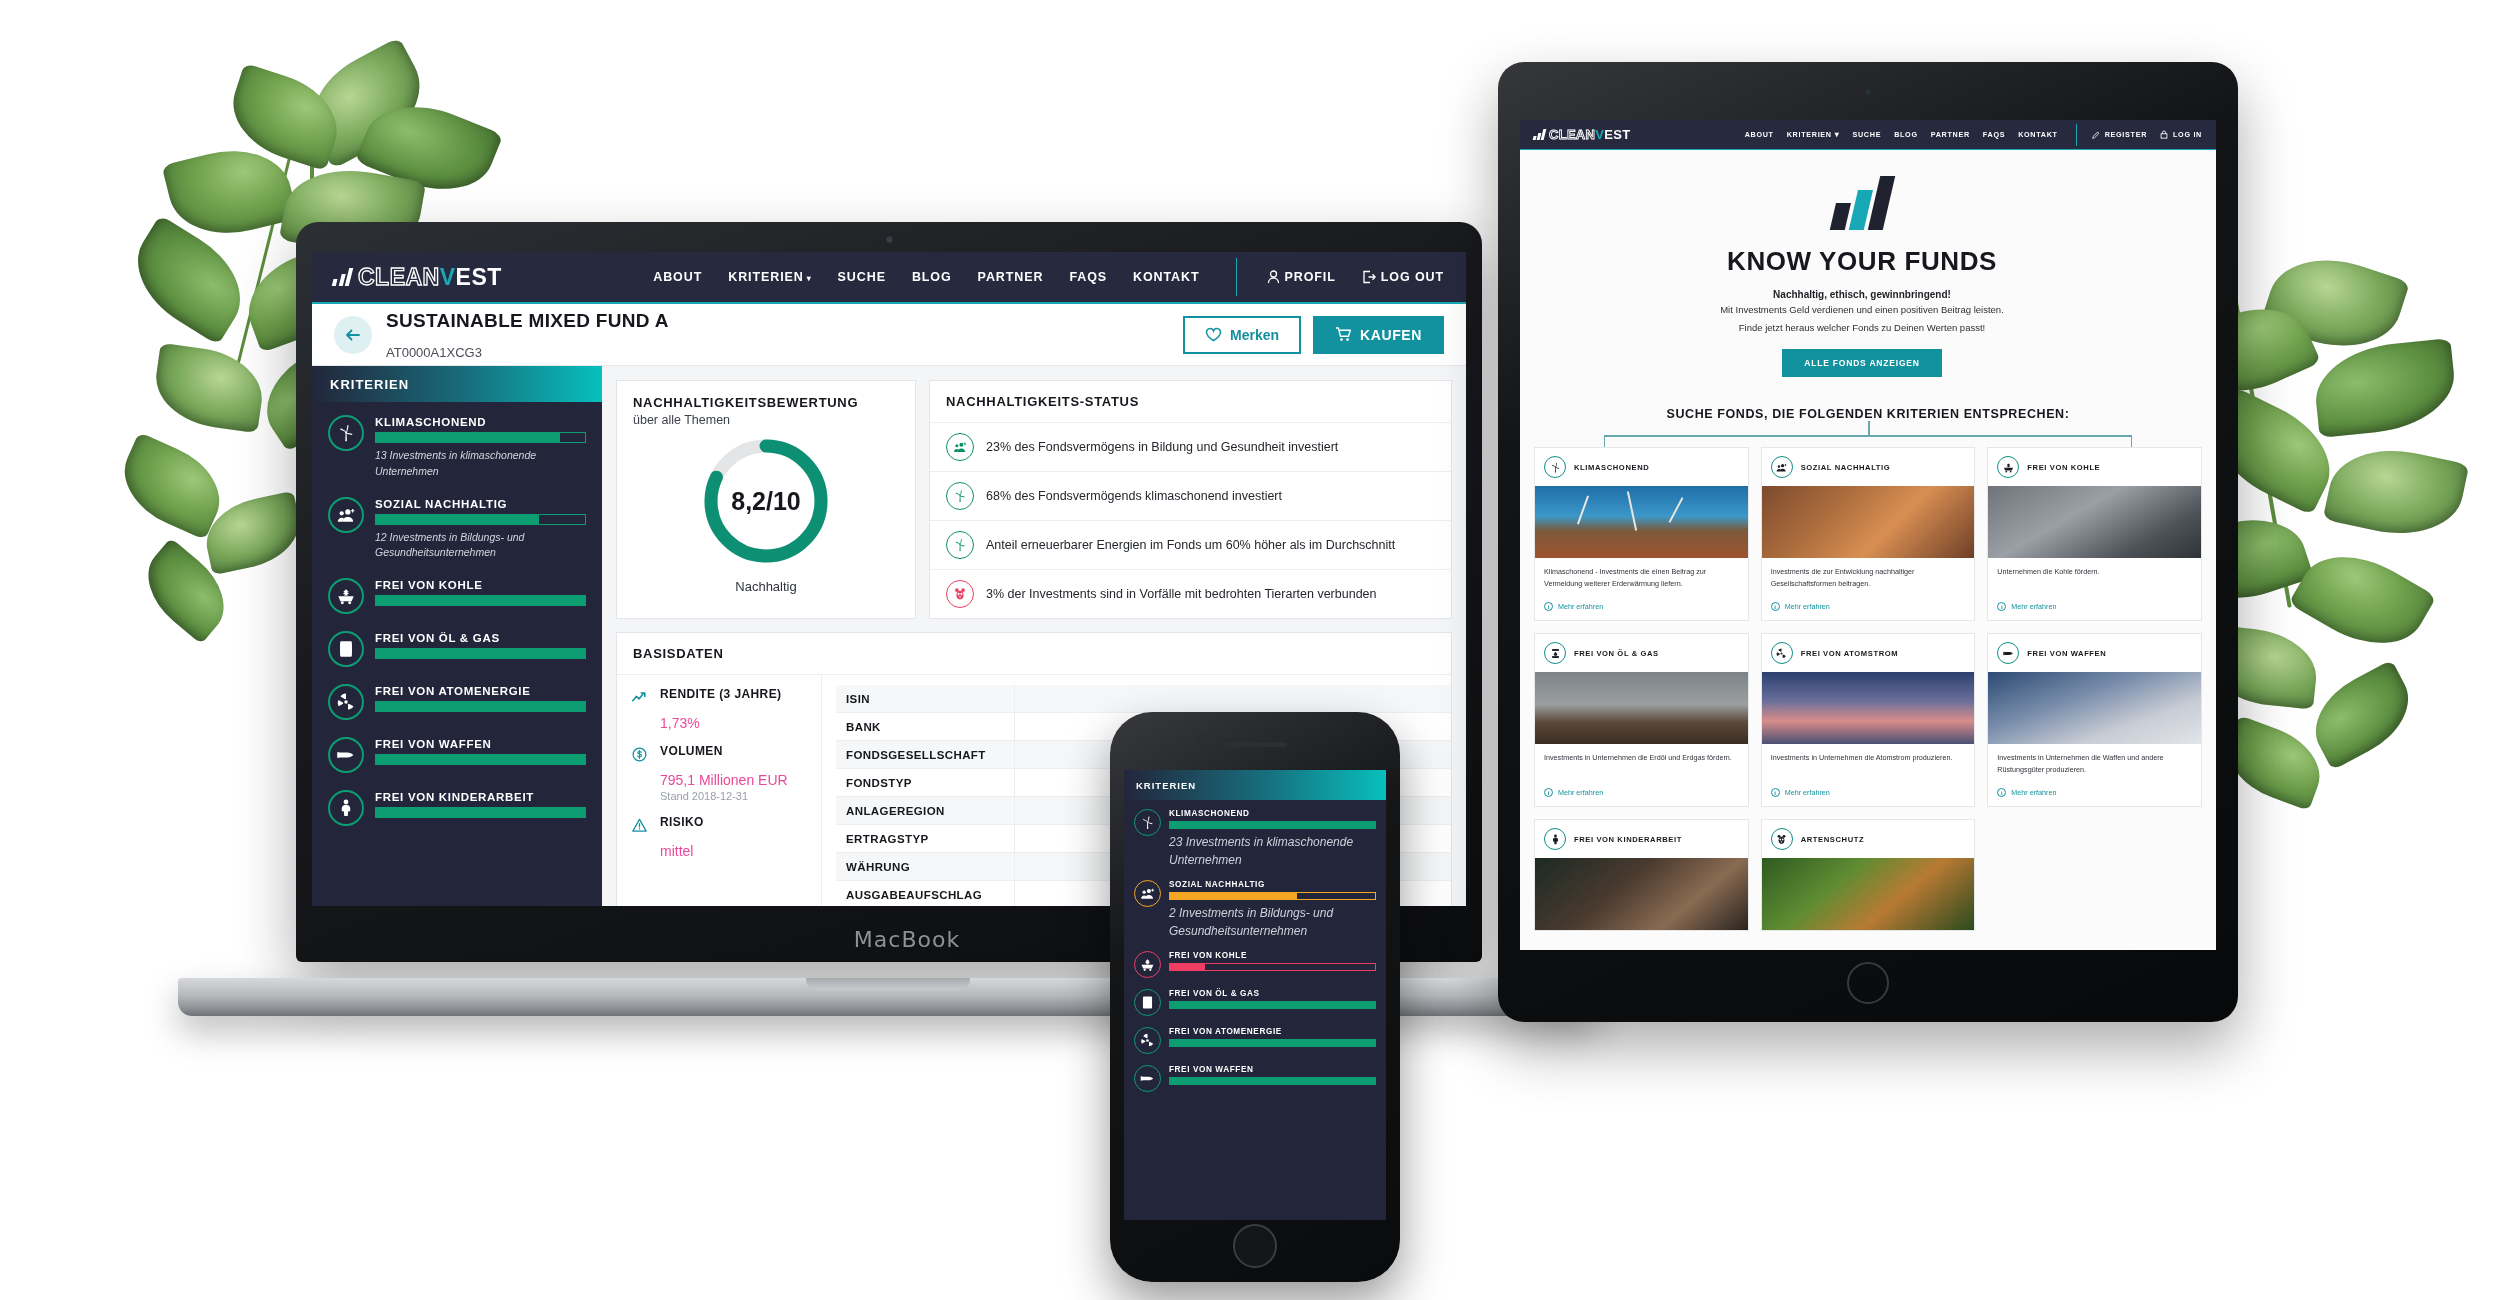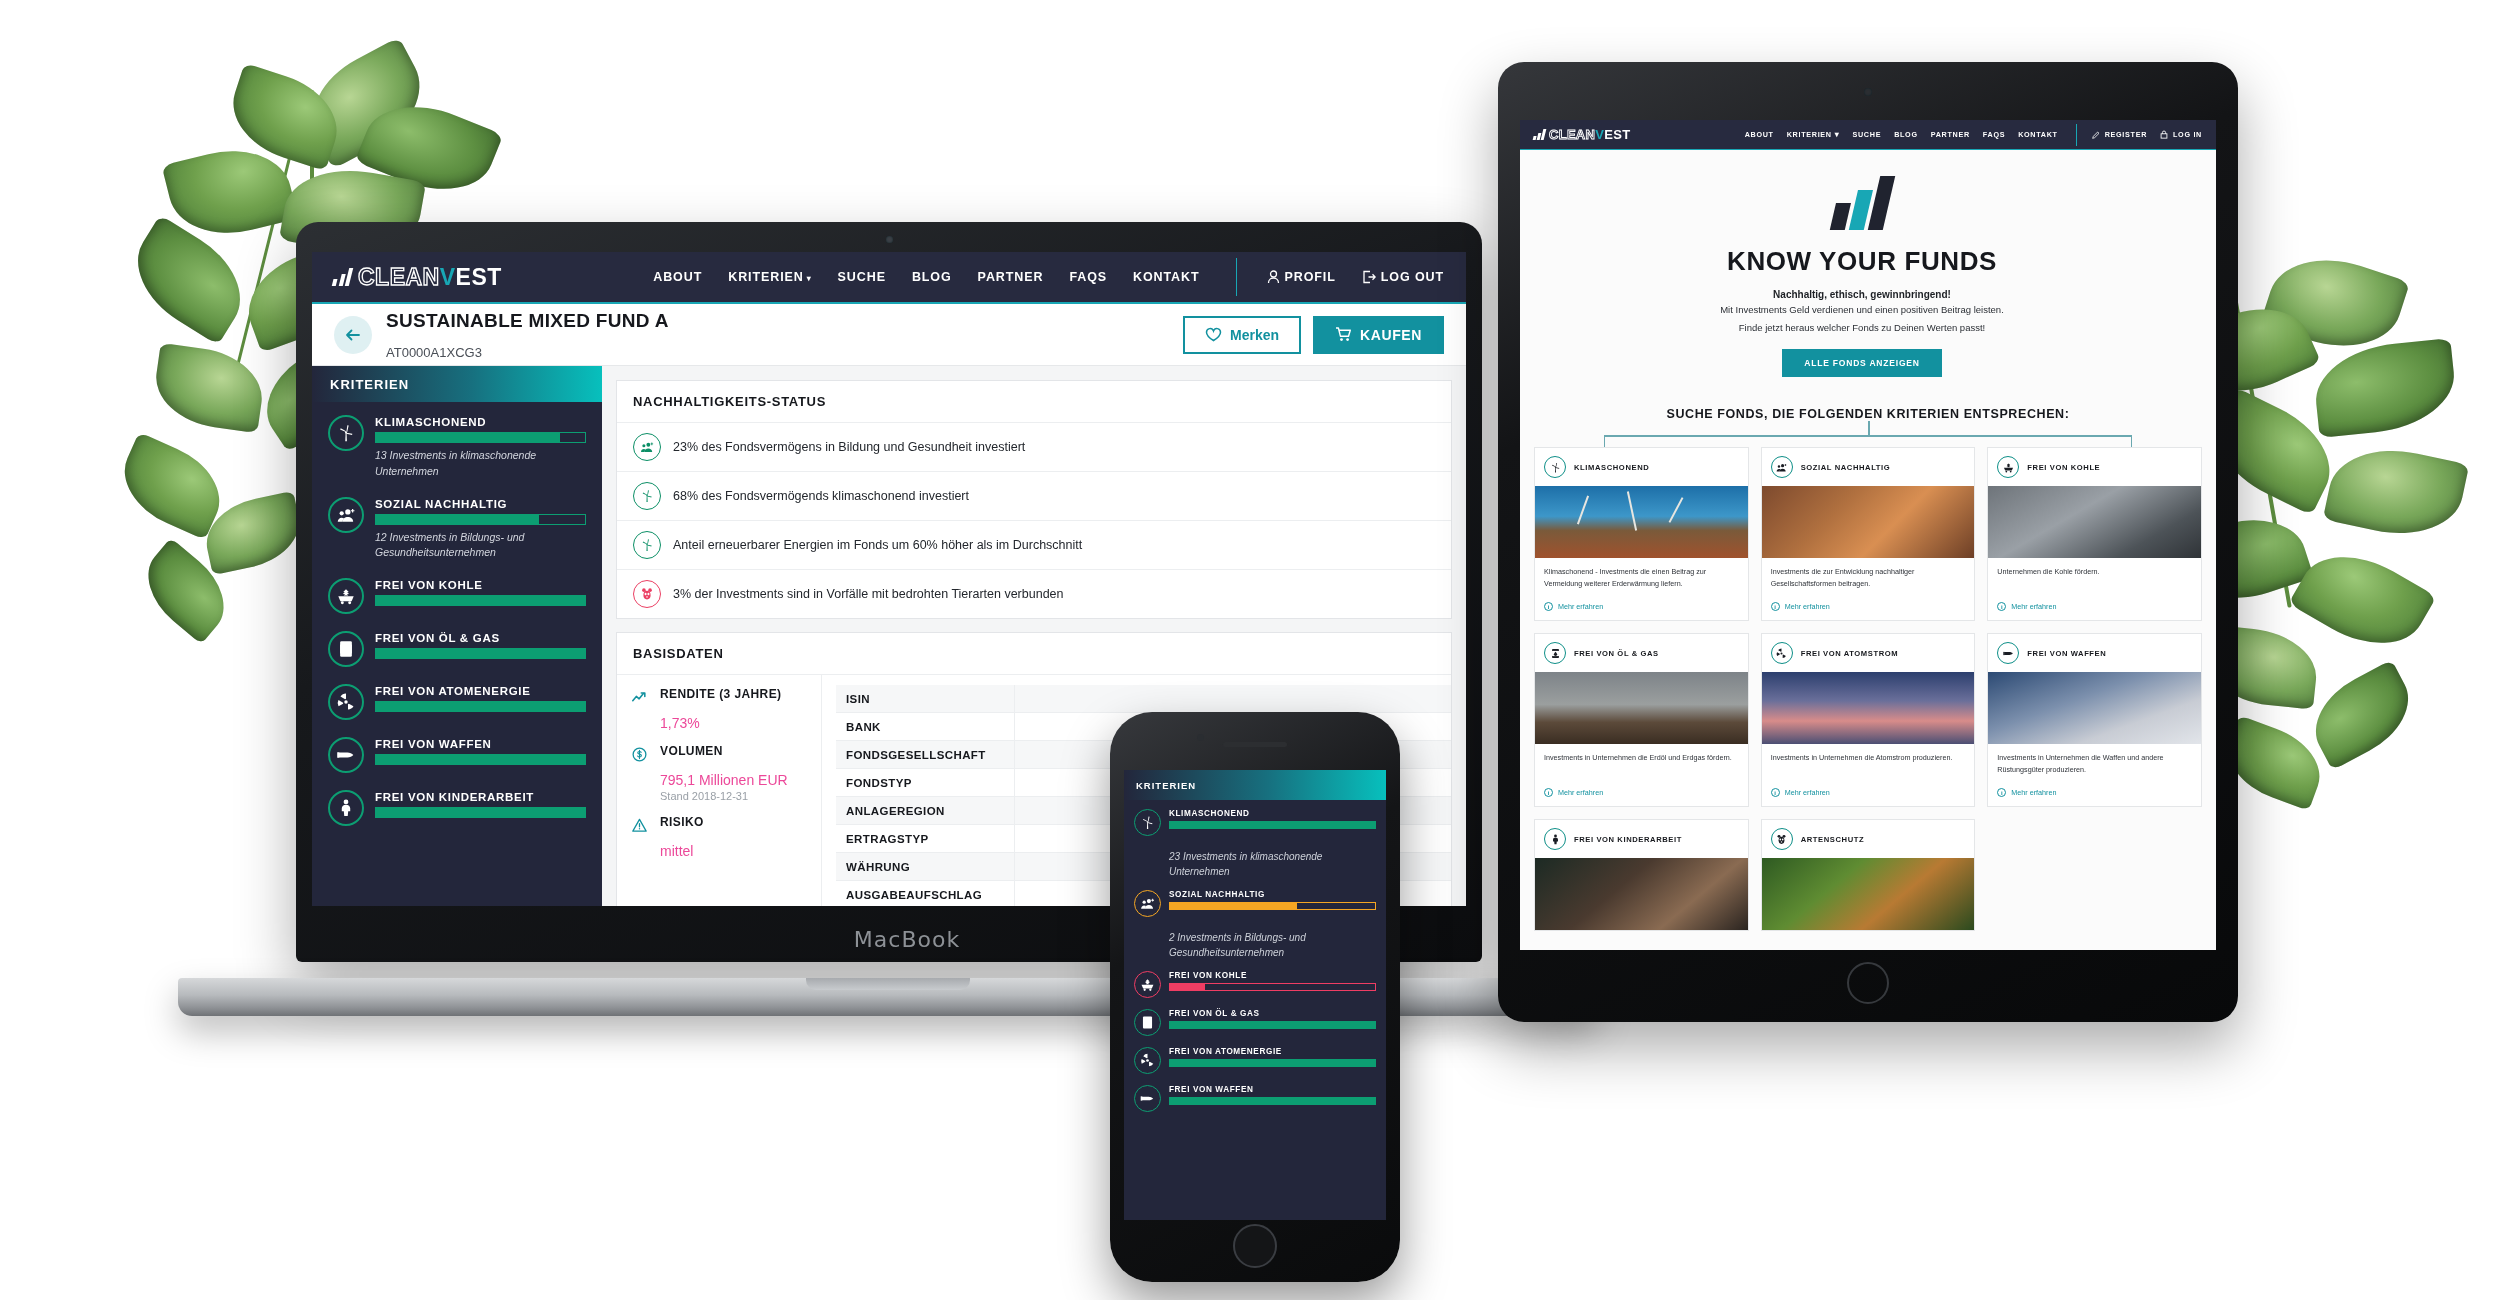--- a/index.html
+++ b/index.html
@@ -192,21 +192,21 @@
   .p-ico.warn { border-color: #f5a623; }
   .p-ico.bad { border-color: #ef3d63; }
   .p-body { flex: 1; min-width: 0; }
   .p-name { font-size: 8.2px; font-weight: bold; color: #fff; letter-spacing: .6px; }
   .p-bar { height: 8px; margin-top: 3px; border: 1.2px solid #0c9e72; background: #23263b; }
   .p-bar.warn { border-color: #f5a623; }
   .p-bar.bad { border-color: #ef3d63; }
   .p-bar > span { display: block; height: 100%; background: #0c9e72; }
   .p-bar.warn > span { background: #f5a623; }
   .p-bar.bad > span { background: #ef3d63; }
-  .p-desc { font-size: 10px; font-style: italic; color: #cdd1d9; line-height: 1.5; margin-top: 20px; }
+  .p-desc { font-size: 12px; font-style: italic; color: #cdd1d9; line-height: 1.5; margin-top: 4px; }
 
   
   .tablet { position: absolute; left: 1498px; top: 62px; width: 740px; height: 960px; }
   .tab-body {
     width: 100%; height: 100%; border-radius: 26px;
     background: linear-gradient(155deg, #35373b 0%, #131416 30%, #08090a 100%);
     padding: 58px 22px 72px 22px;
     box-shadow: 0 26px 58px rgba(0,0,0,.33);
   }
   .tab-screen { width: 100%; height: 100%; background: #fbfbfb; overflow: hidden; }
@@ -495,20 +495,34 @@
                   </div>
 
      </div>
               </div>
             </div>
         </div>
 
         <div class="main">
           <div class="row">
 
+            <div class="card rating-card">
+              <div class="card-t">NACHHALTIGKEITSBEWERTUNG</div>
+              <div class="card-st">über alle Themen</div>
+              <div class="donut-wrap">
+                <div class="donut">
+                  <svg width="132" height="132" viewBox="0 0 132 132">
+                    <circle cx="66" cy="66" r="55" fill="none" stroke="#e3e5e7" stroke-width="13"></circle>
+                    <circle id="donut-arc" cx="66" cy="66" r="55" fill="none" stroke="#0c8f72" stroke-width="13" stroke-linecap="round" transform="rotate(-90 66 66)" stroke-dasharray="283.3716573537993 345.57519189487726"></circle>
+                  </svg>
+                  <div class="donut-val">8,2/10</div>
+                </div>
+                <div class="donut-cap">Nachhaltig</div>
+              </div>
+            </div>
 
             <div class="card status-card">
               <div class="card-t">NACHHALTIGKEITS-STATUS</div>
               <div id="lap-status">
                   <div class="st-row">
                     <div class="st-ico ">
                       <svg width="16" height="16" viewBox="0 0 24 24">
                         <circle cx="14" cy="8.6" r="2.9" fill="#0c8f66"></circle>
                         <path d="M8.2 19.4c0-3.2 2.6-5.3 5.8-5.3s5.8 2.1 5.8 5.3z" fill="#0c8f66"></path>
                         <circle cx="7.3" cy="10.2" r="2.3" fill="#0c8f66"></circle>

